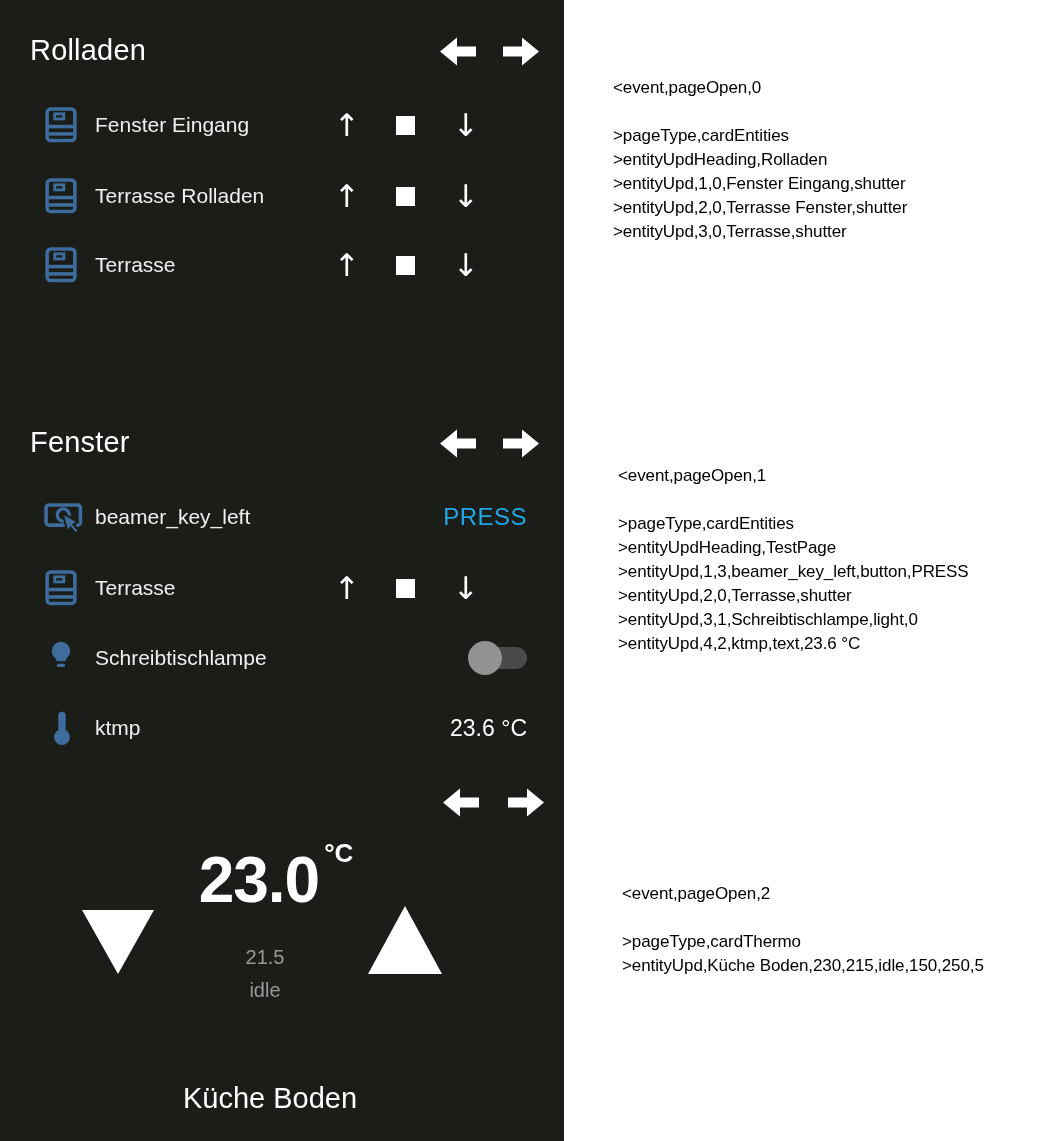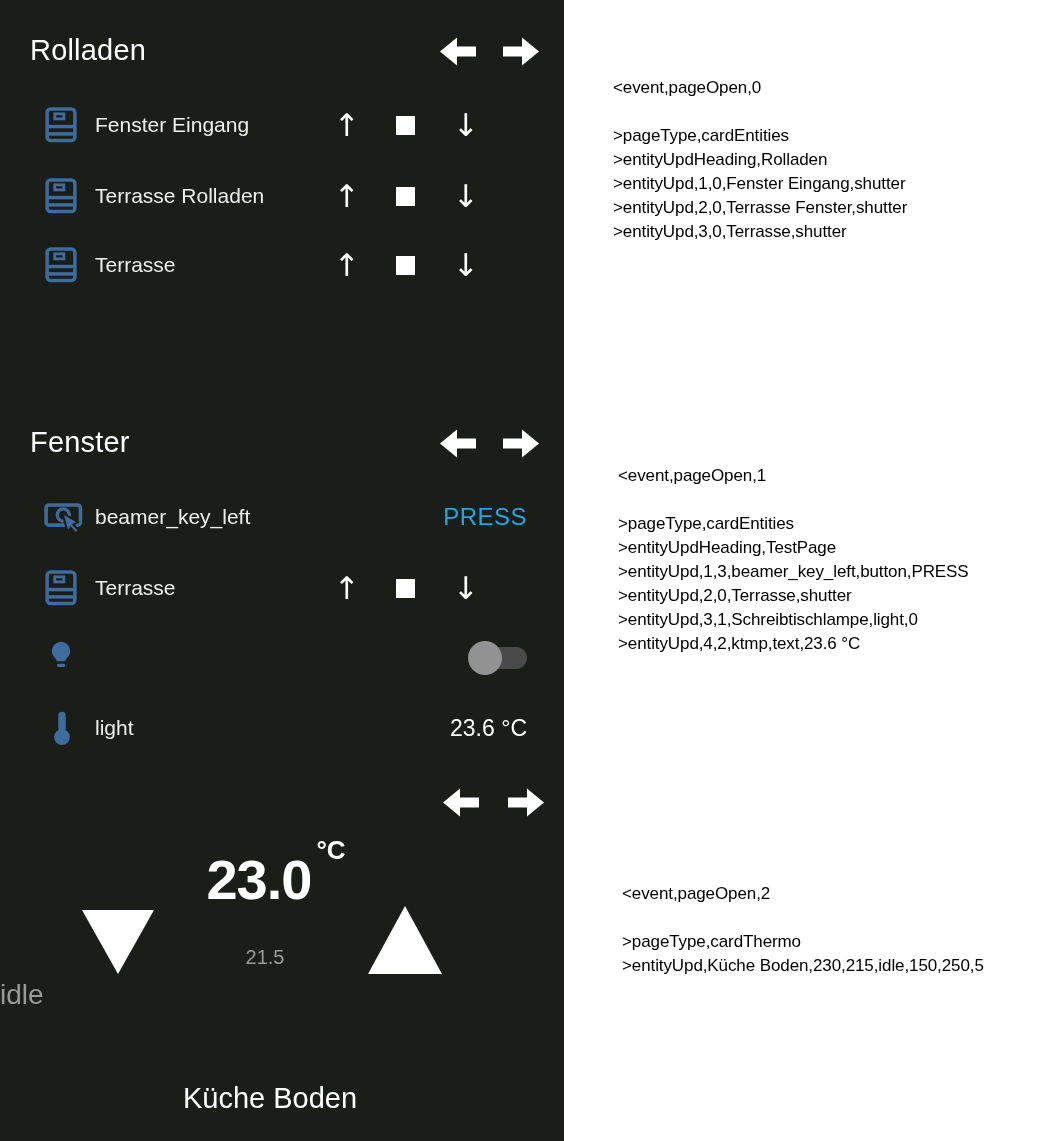--- a/index.html
+++ b/index.html
@@ -64,43 +64,43 @@
   }
   .toggle .knob{
     position:absolute;left:-2px;top:-6px;width:34px;height:34px;
     border-radius:50%;background:var(--toggle_knob,#929292);
   }
   
   .temp-group{
     position:absolute;left:0;top:842px;width:552px;
     text-align:center;white-space:nowrap;
   }
-  .temp-big{font-size:56px;line-height:76px;font-weight:700;color:var(--panel_text,#ffffff);letter-spacing:-1px;}
+  .temp-big{font-size:64px;line-height:76px;font-weight:700;color:var(--panel_text,#ffffff);letter-spacing:-1px;}
   .temp-unit{
     font-size:26px;font-weight:700;color:var(--panel_text,#ffffff);
     position:relative;top:-40px;margin-left:5px;
   }
   .tri{position:absolute;width:0;height:0;cursor:pointer;}
   .tri-down{
     left:82px;top:910px;
     border-left:36px solid transparent;border-right:36px solid transparent;
     border-top:64px solid var(--panel_text,#ffffff);
   }
   .tri-up{
     left:368px;top:906px;
     border-left:37px solid transparent;border-right:37px solid transparent;
     border-bottom:68px solid var(--panel_text,#ffffff);
   }
   .temp-target{
     position:absolute;left:0;top:946px;width:530px;text-align:center;
     font-size:20px;color:var(--muted_text,#999999);
   }
   .temp-state{
-    position:absolute;left:0;top:979px;width:530px;text-align:left;
-    font-size:28px;color:var(--muted_text,#999999);
+    position:absolute;left:0;top:979px;width:530px;text-align:center;
+    font-size:20px;color:var(--muted_text,#999999);
   }
   .temp-name{
     position:absolute;left:0;top:1082px;width:540px;text-align:center;
     font-size:29px;color:var(--panel_text,#ffffff);
   }
   
   .logpane{position:absolute;left:564px;top:0;width:481px;height:1141px;background:var(--page_bg,#ffffff);}
   .logblock{position:absolute;white-space:nowrap;}
   .logline{
     font-size:17px;line-height:24px;font-weight:400;
@@ -207,33 +207,34 @@
       <span class="ctl down">↓</span>
     </div>
 
     <div class="row" style="top:632px">
       <span class="eicon" style="left:46px;top:7px">
         <svg width="30" height="38" viewBox="0 0 24 30">
           <path class="icon-fill" d="M12 2 a7.4 7.4 0 0 1 7.4 7.4 c0 2.9 -1.7 4.4 -2.8 5.8 c-0.6 0.8 -1 1.5 -1.1 2.3 h-7 c-0.1 -0.8 -0.5 -1.5 -1.1 -2.3 c-1.1 -1.4 -2.8 -2.9 -2.8 -5.8 A7.4 7.4 0 0 1 12 2 z"></path>
           <rect class="icon-fill" x="8.7" y="19.6" width="6.6" height="2.6" rx="1.2"></rect>
         </svg>
       </span>
+      <span class="elabel">Schreibtischlampe</span>
       <div class="toggle">
         <div class="knob"></div>
       </div>
     </div>
 
     <div class="row" style="top:702px">
       <span class="eicon" style="left:50px;top:7px">
         <svg width="24" height="38" viewBox="0 0 20 30">
           <rect class="icon-fill" x="6.9" y="1.4" width="6.2" height="17" rx="3.1"></rect>
           <circle class="icon-fill" cx="10" cy="22.6" r="6.6"></circle>
         </svg>
       </span>
-      <span class="elabel">light</span>
+      <span class="elabel">ktmp</span>
       <span class="rowval">23.6 °C</span>
     </div>
 
     <svg class="nav-arrow" style="left:443px;top:787px" viewBox="0 0 36 30">
       <polygon points="36,10 17,10 17,1 0,15 17,29 17,20 36,20"></polygon>
     </svg>
     <svg class="nav-arrow" style="left:508px;top:787px" viewBox="0 0 36 30">
       <polygon points="0,10 19,10 19,1 36,15 19,29 19,20 0,20"></polygon>
     </svg>
 

